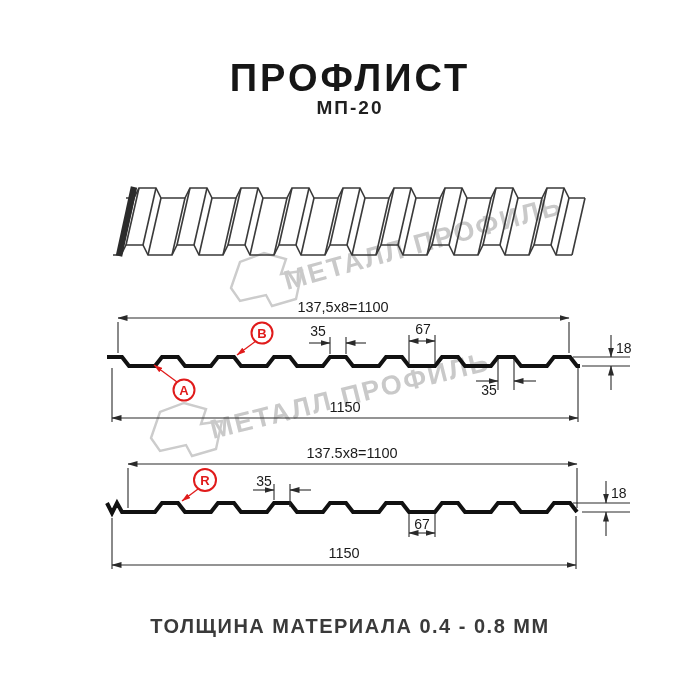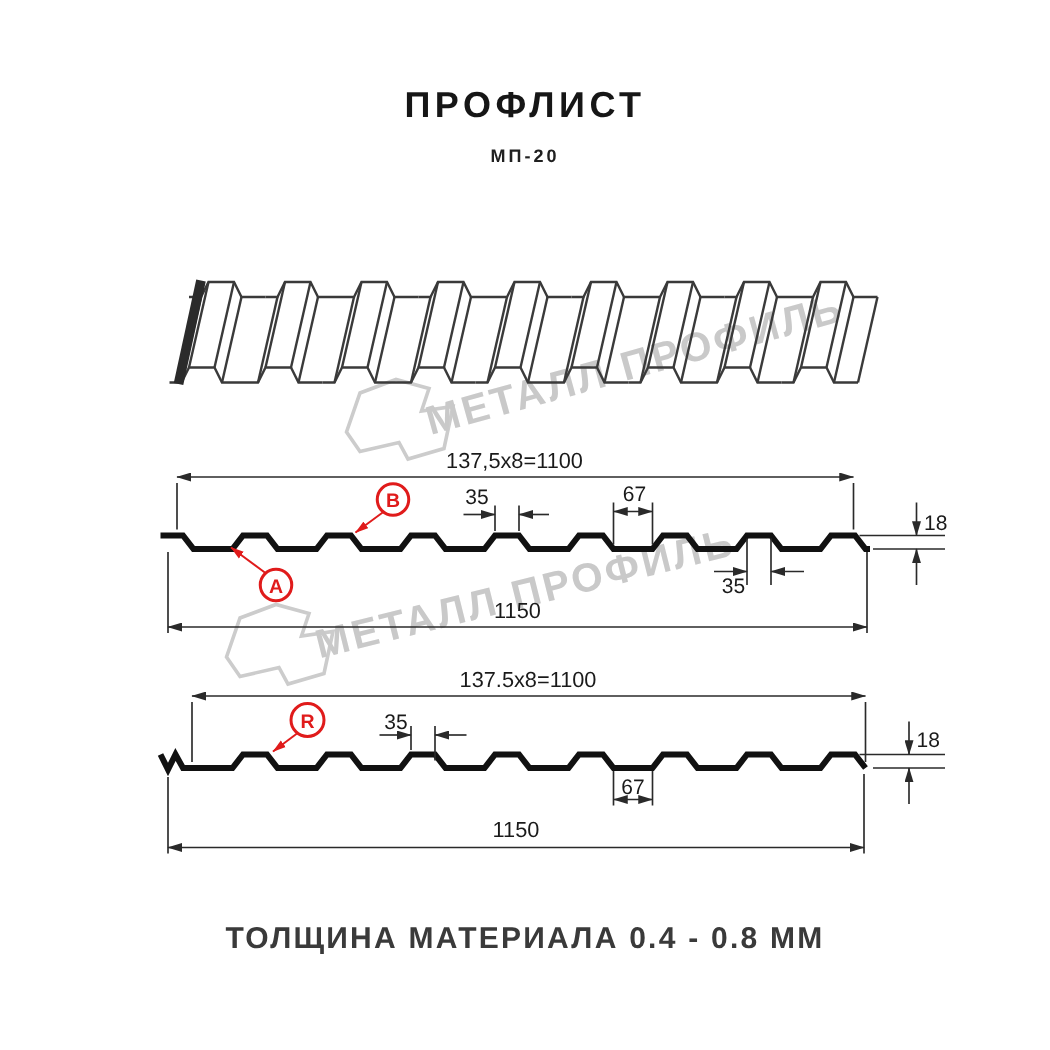--- a/index.html
+++ b/index.html
@@ -2,25 +2,25 @@
 <html><head>
 <meta charset="utf-8">
 <style>
   html,body{margin:0;padding:0;}
   body{
     width:700px;height:700px;position:relative;background:#ffffff;overflow:hidden;
     font-family:"Liberation Sans", sans-serif;
   }
   .title{
     position:absolute;left:0;top:57px;width:700px;text-align:center;
-    font-size:24px;font-weight:800;letter-spacing:3px;color:#161616;
+    font-size:38px;font-weight:800;letter-spacing:3px;color:#161616;
   }
   .subtitle{
     position:absolute;left:0;top:97px;width:700px;text-align:center;
-    font-size:12px;font-weight:700;letter-spacing:2px;color:#202020;
+    font-size:19px;font-weight:700;letter-spacing:2px;color:#202020;
   }
   .caption{
     position:absolute;left:0;top:615px;width:700px;text-align:center;
     font-size:20px;font-weight:600;letter-spacing:1.5px;color:#3a3a3a;
   }
   svg{position:absolute;left:0;top:0;}
   .dimtxt{font-size:14.5px;fill:#1a1a1a;font-weight:400;}
   .dimtxt-s{font-size:14px;fill:#1a1a1a;font-weight:400;}
   .wmtxt{font-size:27px;font-weight:700;letter-spacing:2px;fill:#c9c9c9;}
   .redlbl{font-size:13px;font-weight:600;}

